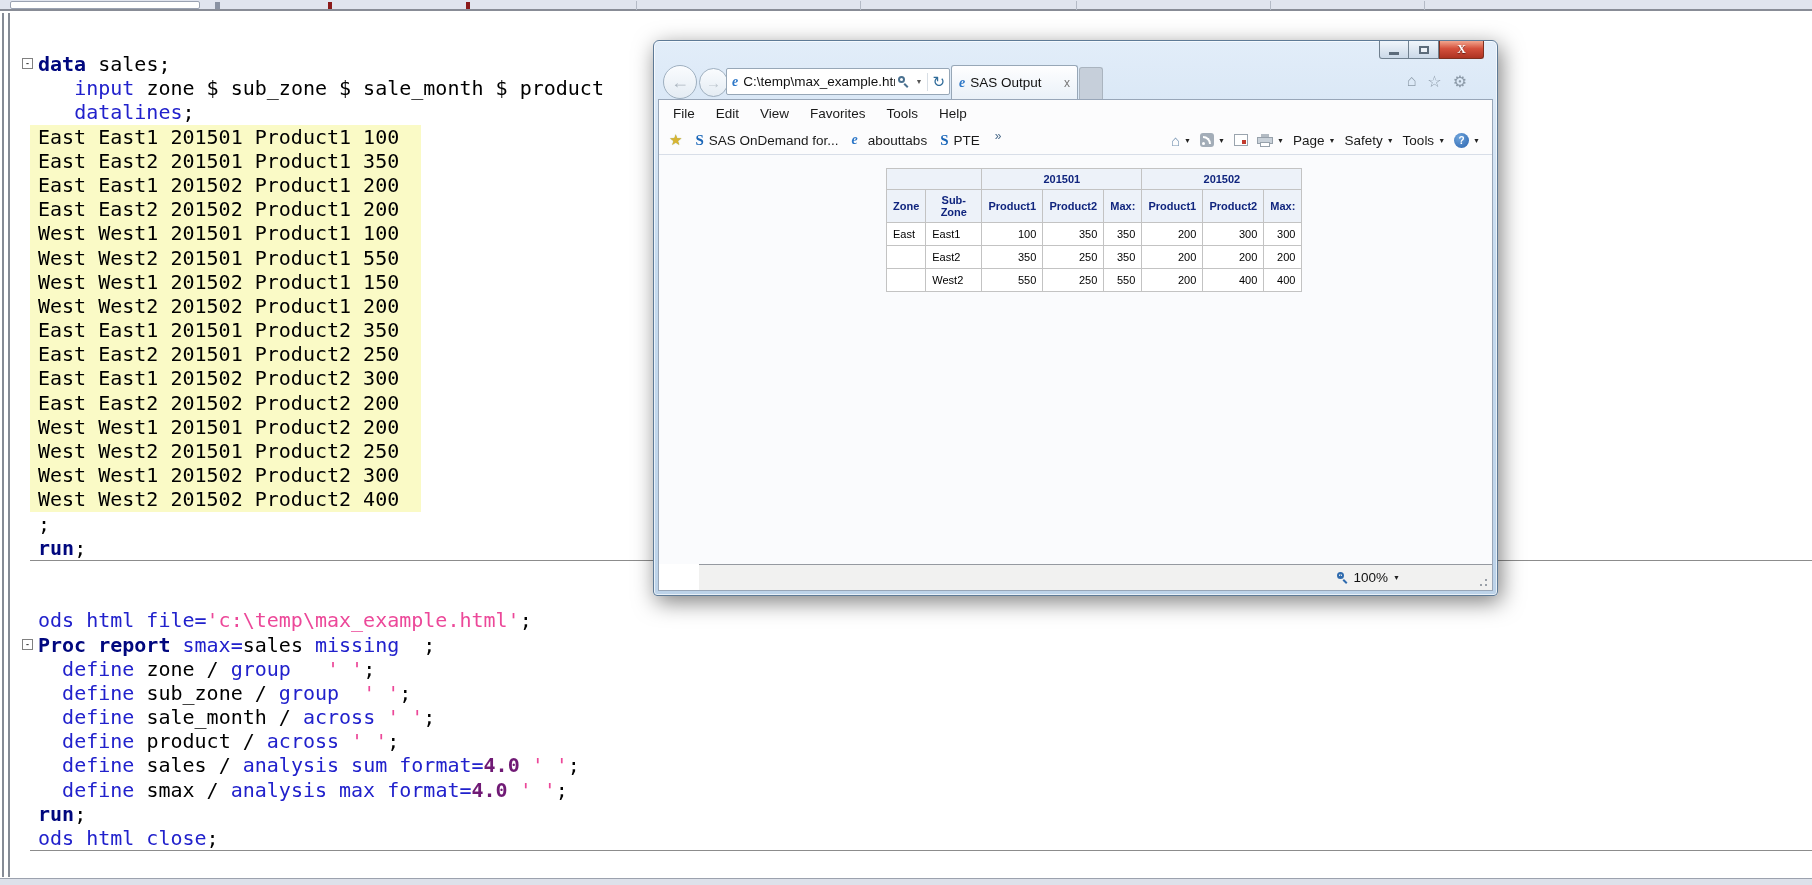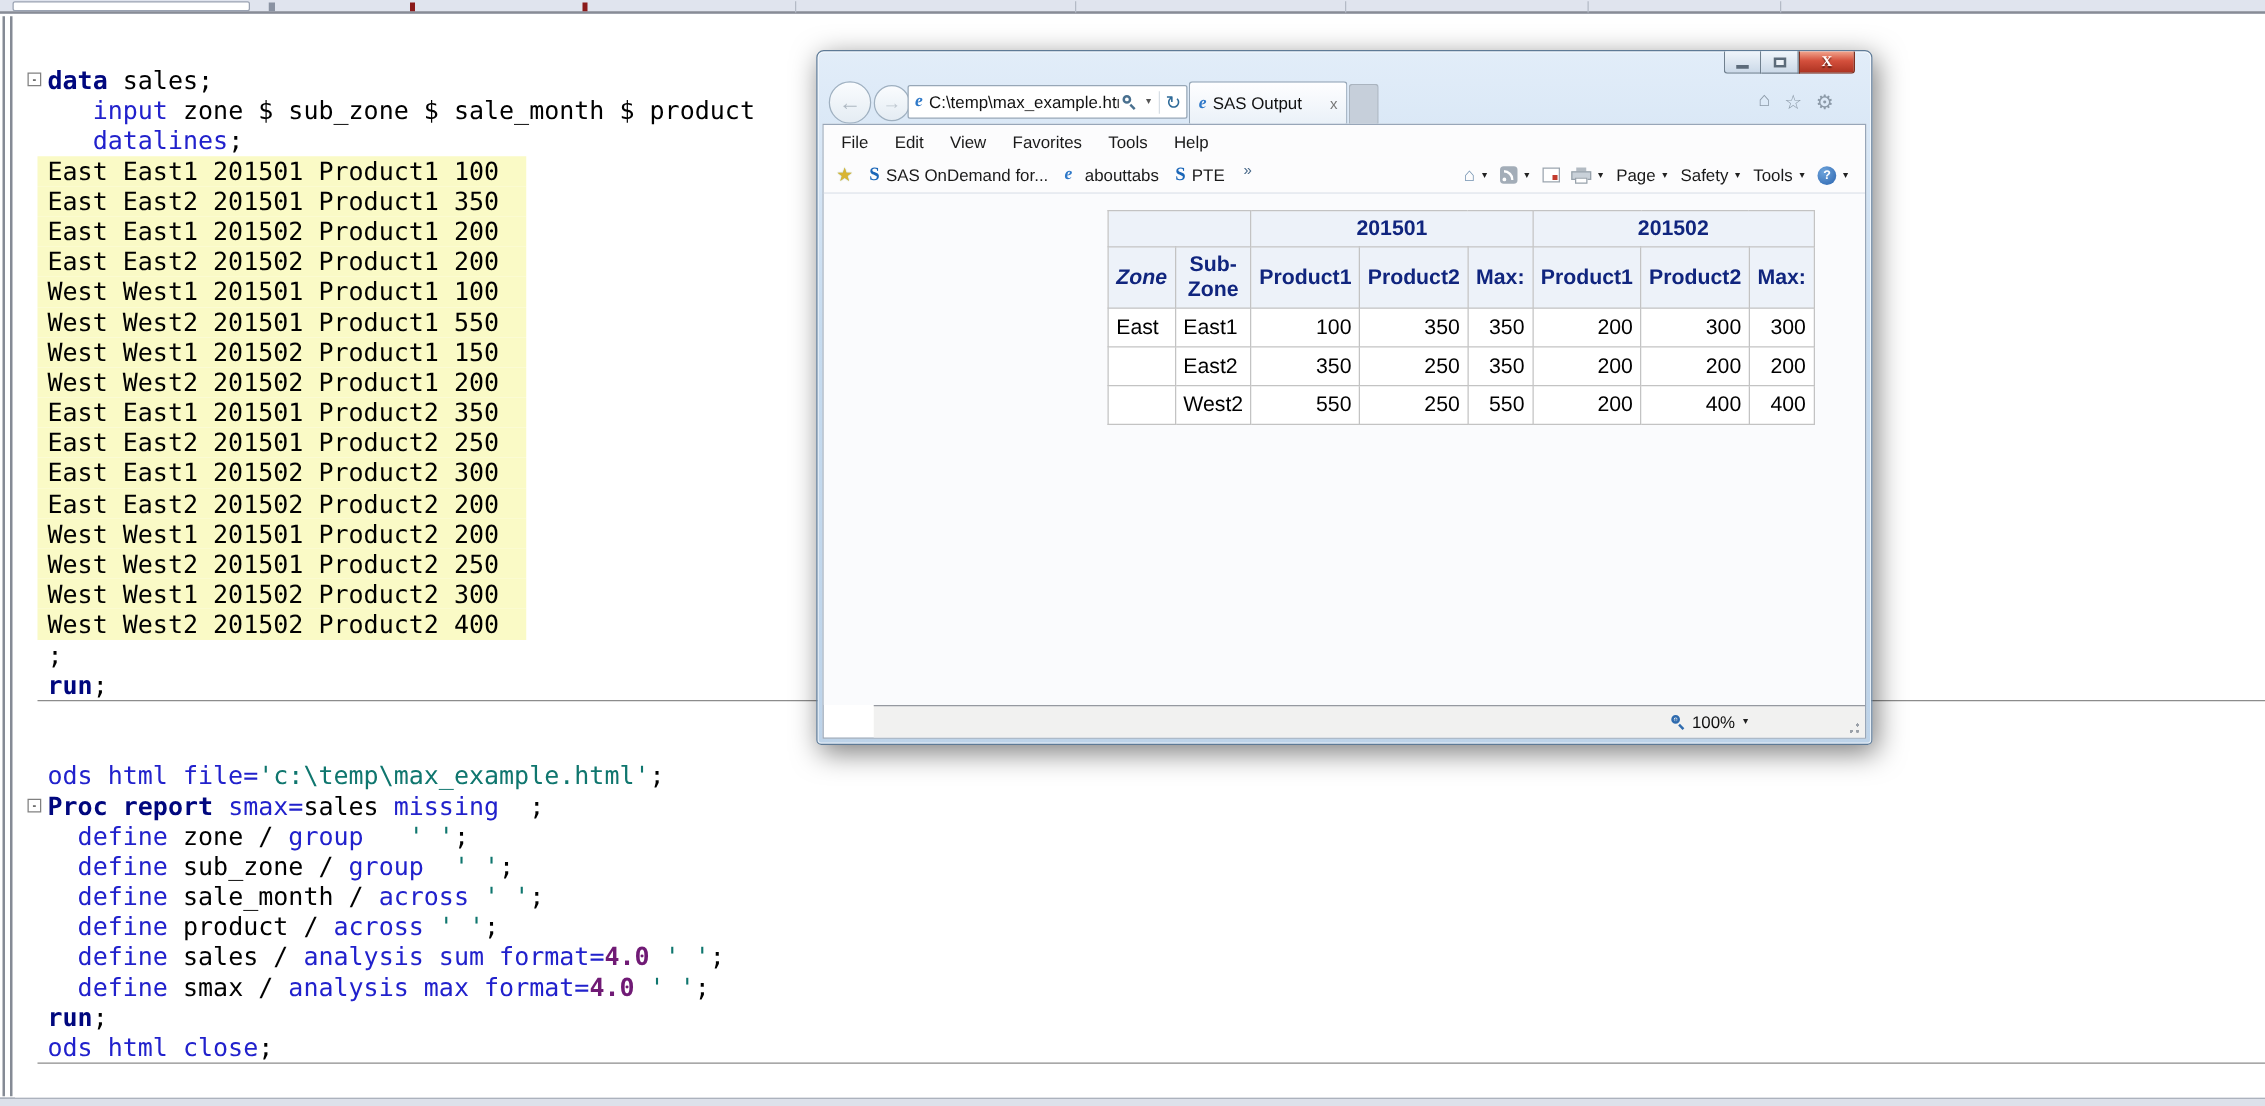--- a/index.html
+++ b/index.html
@@ -22,21 +22,21 @@
   .bottom-strip { position:absolute; left:0; bottom:0; width:1812px; height:7px;
                   background:#DDE1EA; border-top:1px solid #9CA2AE; }
 
   .editor { position:absolute; left:12px; top:13px; right:0; bottom:7px; background:#fff; }
   .code-block { position:absolute; left:26px; top:39px; }
   .code-line { height:24.2px; line-height:24.2px; white-space:pre; position:relative;
                font-family:"DejaVu Sans Mono", monospace; font-size:20px; width:fit-content; color:#000; }
   .code-line.hl { background:#FAFAC6; margin-left:-8px; padding:0 22px 0 8px; }
   .c-kw  { color:#00077E; font-weight:bold; }
   .c-st  { color:#2121CC; }
-  .c-str { color:#0f766e; }
+  .c-str { color:#ec4899; }
   .c-num { color:#701a75; font-weight:bold; }
   .c-pl  { color:#000; }
   .fold-box { position:absolute; left:-16px; top:6px; width:11px; height:11px;
               border:1px solid #808080; background:#fff; color:#404040;
               font:bold 9px/9px "Liberation Sans", sans-serif; text-align:center; }
   .divider { position:absolute; left:18px; right:0; border-top:1px solid #8C8C8C; }
   .divider.d1 { top:547px; }
   .divider.d2 { top:837px; }
 
   
@@ -117,27 +117,27 @@
                   border:1px solid #97A1AB; }
   .printico .p3 { position:absolute; left:3px; top:8px; width:10px; height:5px; background:#fff;
                   border:1px solid #97A1AB; }
   .helpico { width:15px; height:15px; border-radius:50%; background:radial-gradient(circle at 35% 30%, #6FA5DC, #2A63AE);
              color:#fff; font:bold 10px/15px "Liberation Sans", sans-serif; text-align:center; }
 
   .content { flex:1; background:#FAFBFD; position:relative; }
 
   
   .sas-table { position:absolute; left:227px; top:13px; border-collapse:collapse;
-               font-family:"Liberation Sans", sans-serif; font-size:17px; }
+               font-family:"Liberation Sans", sans-serif; font-size:11px; }
   .sas-table th, .sas-table td { border:1px solid #C3C3C3; }
   .sas-table th { background:#EDF2F9; color:#10257E; font-weight:bold; padding:4px 6px; }
   .sas-table td { background:#fff; color:#000; padding:5px 6px; }
   .sas-table td.num { text-align:right; }
   .sas-table td.txt { text-align:left; }
-  .w-zone{width:34px;font-style:italic;} .w-sub{width:56px;} .w-prod{width:61px;} .w-max{width:32px;}
+  .w-zone{width:34px;} .w-sub{width:56px;} .w-prod{width:61px;} .w-max{width:32px;}
 
   
   .statusbar { height:26px; background:#F1F1F0; border-top:1px solid #9599A0;
                display:flex; align-items:center; justify-content:flex-end; position:relative;margin-left:40px; }
   .zoom-group { display:flex; align-items:center; gap:5px; margin-right:92px; font-size:13.5px; color:#111; }
   .zmag { width:13px; height:13px; position:relative; }
   .zmag i { position:absolute; left:1px; top:1px; width:7px; height:7px; border:2px solid #2F6BAE; border-radius:50%; }
   .zmag b { position:absolute; left:8px; top:8px; width:2px; height:5px; background:#2F6BAE; transform:rotate(-45deg); }
   .zmag s { position:absolute; left:3px; top:3px; width:5px; height:5px; text-decoration:none;
             color:#2F6BAE; font:bold 7px/5px "Liberation Sans", sans-serif; }

